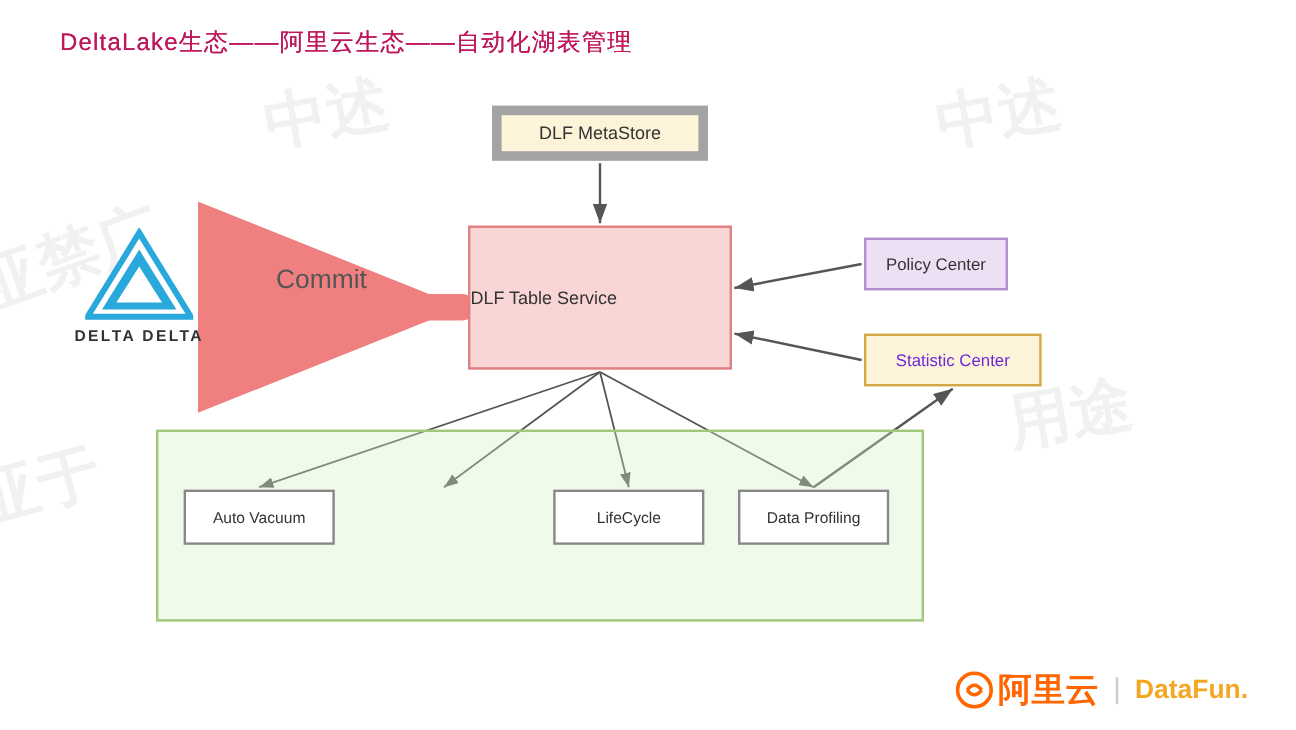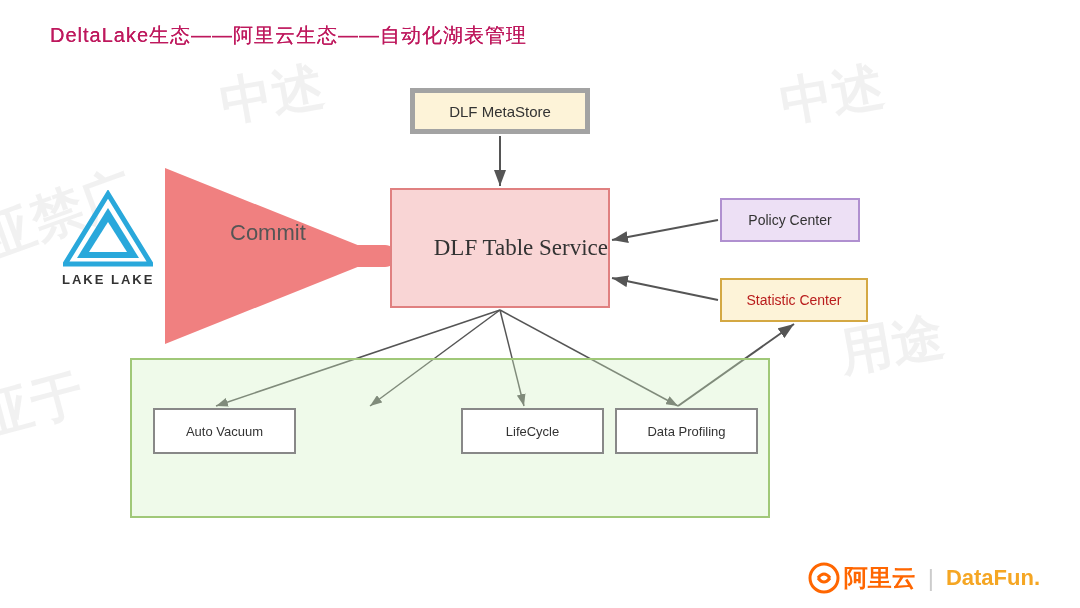--- a/index.html
+++ b/index.html
@@ -72,53 +72,52 @@
       margin-bottom: 8px;
     }
 
     
     .dlf-metastore {
       position: absolute;
       left: 410px;
       top: 88px;
       width: 180px;
       height: 46px;
-      border: 5px solid #a3a3a3;
+      border: 8px solid #a3a3a3;
       background: #fdf3d8;
       display: flex;
       align-items: center;
       justify-content: center;
       font-size: 15px;
       color: #333;
     }
 
     
     .dlf-table-service {
       position: absolute;
       left: 390px;
       top: 188px;
       width: 220px;
       height: 120px;
       border: 2px solid #e08080;
       background: #f9d5d5;
       display: flex;
       align-items: center;
-      justify-content: flex-end;
-      font-size: 23px;
+      justify-content: flex-start;
+      font-size: 15px;
       color: #333;
       text-align: center;
-      font-family: Liberation Serif, serif;
     }
 
     
     .policy-center {
       position: absolute;
       left: 720px;
       top: 198px;
-      width: 140px;
+      width: 120px;
       height: 44px;
       border: 2px solid #b090d0;
       background: #ede0f5;
       display: flex;
       align-items: center;
       justify-content: center;
       font-size: 14px;
       color: #333;
     }
 
@@ -128,21 +127,21 @@
       left: 720px;
       top: 278px;
       width: 148px;
       height: 44px;
       border: 2px solid #d4a843;
       background: #fdf3d8;
       display: flex;
       align-items: center;
       justify-content: center;
       font-size: 14px;
-      color: #b91c1c;
+      color: #6d28d9;
     }
 
     
     .lake-format-box {
       position: absolute;
       left: 130px;
       top: 358px;
       width: 640px;
       height: 160px;
       border: 2px solid #a0c878;
@@ -153,21 +152,21 @@
       position: absolute;
       left: 305px;
       top: 365px;
       font-size: 14px;
       color: #555;
     }
 
     
     .sub-box {
       position: absolute;
-      width: 143px;
+      width: 126px;
       height: 46px;
       border: 2px solid #888;
       background: #fff;
       display: flex;
       align-items: center;
       justify-content: center;
       font-size: 13px;
       color: #333;
     }
 
@@ -198,21 +197,21 @@
       right: 40px;
       display: flex;
       align-items: center;
       gap: 12px;
     }
 
     .aliyun-logo {
       display: flex;
       align-items: center;
       gap: 4px;
-      font-size: 24px;
+      font-size: 28px;
       color: #ff6600;
       font-weight: bold;
     }
 
     .datafun-logo {
       font-size: 22px;
       font-weight: bold;
       color: #f5a623;
       font-family: Liberation Sans, sans-serif;
     }
@@ -291,21 +290,21 @@
 
   <div class="delta-lake-logo">
     <svg class="delta-triangle" viewBox="0 0 90 78">
 
       <polygon points="45,4 88,74 2,74" fill="none" stroke="#29a8db" stroke-width="5"></polygon>
 
       <polygon points="45,18 76,68 14,68" fill="#29a8db"></polygon>
 
       <polygon points="45,32 64,62 26,62" fill="white"></polygon>
     </svg>
-    <div class="delta-lake-text">LAKE LAKE</div>
+    <div class="delta-lake-text">DELTA DELTA</div>
   </div>
 
   <div class="commit-section">
     <div class="commit-label">Commit</div>
   </div>
 
   <div class="dlf-metastore">
     <span>DLF MetaStore</span>
   </div>
 

